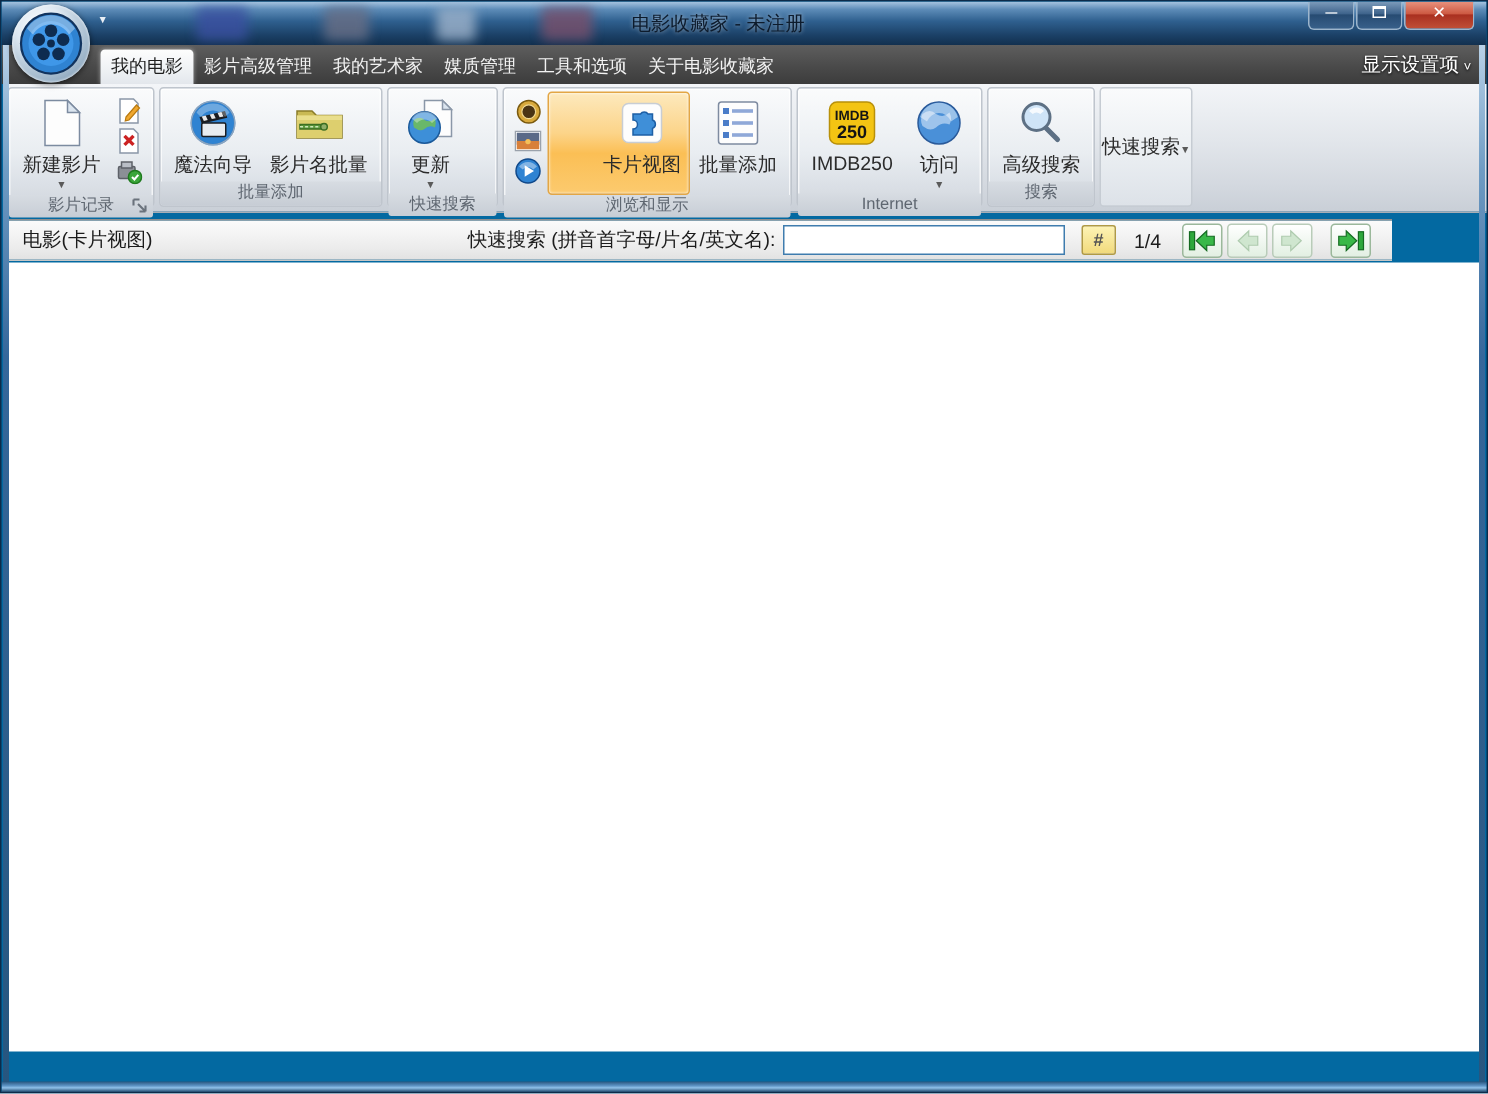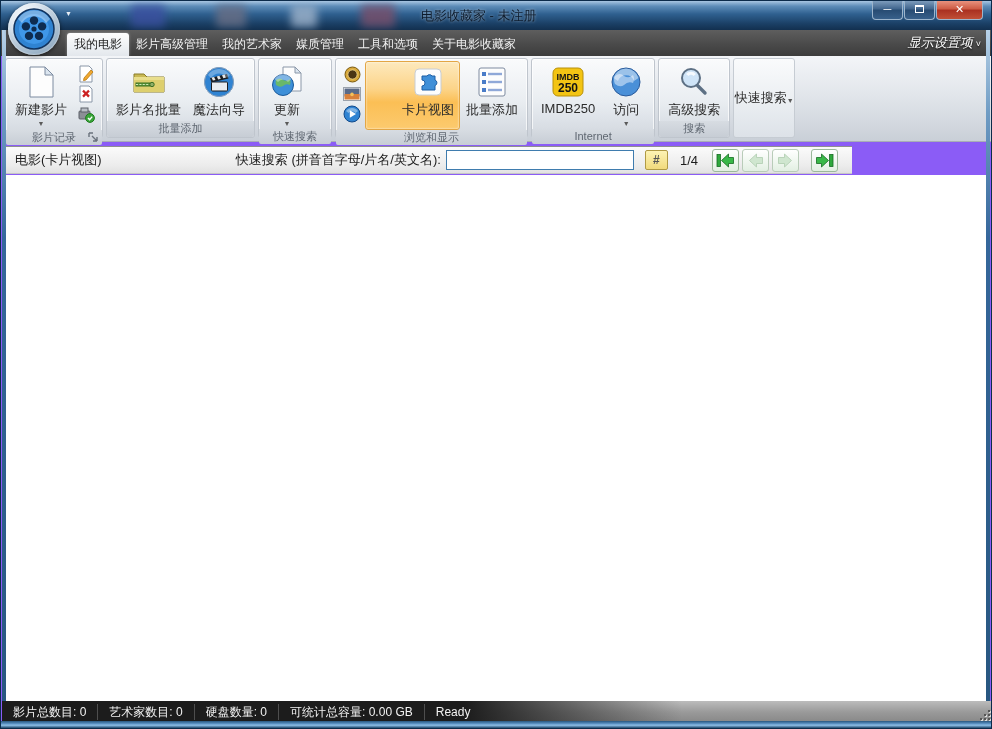--- a/index.html
+++ b/index.html
@@ -1,17 +1,17 @@
 <!DOCTYPE html>
 <html><head>
 <meta charset="utf-8">
 <style>
   * { margin:0; padding:0; box-sizing:border-box; }
   html,body { width:992px; height:729px; font-family:"Liberation Sans","DejaVu Sans",sans-serif; }
-  .window { position:relative; width:992px; height:729px; background:#8b5cf6; overflow:hidden;
+  .window { position:relative; width:992px; height:729px; background:#0369a1; overflow:hidden;
             border:1px solid #0c2b4a; }
 
   
   .titlebar { position:absolute; left:0; top:0; width:100%; height:29px;
     background:linear-gradient(180deg,#a8c6e2 0%,#5d8cb8 18%,#2f608f 45%,#1b4066 78%,#12304f 100%);
     overflow:hidden; }
   .blur-blob { position:absolute; top:4px; height:22px; filter:blur(4px); opacity:.8; border-radius:3px; }
   .b1 { left:130px; width:34px; background:#3b4fa0; }
   .b2 { left:215px; width:30px; background:#6a6f85; }
   .b3 { left:290px; width:26px; background:#9fb4cc; }
@@ -36,21 +36,21 @@
 
   
   .tabrow { position:absolute; left:0; top:29px; width:100%; height:26px;
     background:linear-gradient(180deg,#5e5e5e 0%,#4a4a4a 55%,#3c3c3c 100%);
     display:flex; align-items:flex-end; padding-left:66px; }
   .tab { height:23px; padding:0 7px; font-size:12px; color:#f2f2f2; line-height:23px;
     cursor:pointer; border-radius:3px 3px 0 0; white-space:nowrap; }
   .tab.active { background:linear-gradient(180deg,#fdfdfd 0%,#eef1f4 60%,#e3e7ec 100%);
     color:#1e1e1e; box-shadow:0 0 3px rgba(255,255,255,.4); }
   .settings-dd { position:absolute; right:10px; top:33px; color:#fff; font-size:13px; cursor:pointer;
-    text-shadow:0 1px 2px #000;font-style:italic; }
+    text-shadow:0 1px 2px #000; }
   .settings-dd .chev { font-size:9px; margin-left:3px; }
 
   
   .ribbon { position:absolute; left:1px; top:55px; width:990px; height:86px;
     background:linear-gradient(180deg,#f3f5f8 0%,#e2e6eb 45%,#d3d8df 80%,#c9cfd7 100%);
     border-bottom:1px solid #a8aeb6; display:flex; align-items:stretch; padding:2px 3px 3px 3px; }
   .rgroup { position:relative; margin-right:3px; border:1px solid #bfc5cd; border-radius:3px;
     background:linear-gradient(180deg,#fafbfc 0%,#e9edf1 55%,#dde2e8 78%,#d2d7de 100%);
     box-shadow:inset 0 0 0 1px rgba(255,255,255,.7); display:flex; flex-direction:column; }
   .rgroup-body { flex:1; display:flex; align-items:stretch; padding:2px 3px 0 3px; }
@@ -68,21 +68,21 @@
   .smallcol { display:flex; flex-direction:column; justify-content:space-between; padding:3px 2px 6px 2px; }
   .sm-btn { width:22px; height:20px; display:flex; align-items:center; justify-content:center;
     border:1px solid transparent; border-radius:2px; cursor:pointer; }
   .quick-search-btn { margin-left:0; width:62px; border:1px solid #c6ccd3; border-radius:3px;
     background:linear-gradient(180deg,#fafbfc 0%,#e9edf1 60%,#dde2e8 100%);
     display:flex; align-items:center; justify-content:center; cursor:pointer; }
   .quick-search-btn .lbl { font-size:13px; color:#2b2b2b; white-space:nowrap; }
   .quick-search-btn .dd { font-size:8px; color:#5a5a5a; margin-top:4px; }
 
   
-  .filterbar { position:absolute; left:1px; top:145px; width:850px; height:28px;
+  .filterbar { position:absolute; left:1px; top:145px; width:926px; height:28px;
     background:linear-gradient(180deg,#fbfbfb 0%,#ececec 70%,#e2e2e2 100%);
     border-top:1px solid #8f8f8f; border-bottom:1px solid #c6c6c6;
     display:flex; align-items:center; font-size:13px; color:#1c1c1c; }
   .view-label { margin-left:13px; white-space:nowrap; }
   .fb-spacer { flex:1; }
   .search-label { white-space:nowrap; margin-right:5px; }
   .search-input { width:188px; height:20px; border:1px solid #3f7cae; font-size:12px; padding:0 4px;
     background:#fff; outline:none; }
   .hash-btn { margin-left:11px; width:23px; height:20px; border:1px solid #b09a45; border-radius:2px;
     background:linear-gradient(180deg,#fdf3b5 0%,#f1da7c 100%); font-size:12px; font-weight:bold;
@@ -203,43 +203,43 @@
           <path d="M1 1 h4 M1 1 v4" stroke="#6a727c" stroke-width="1.4" fill="none"></path>
           <path d="M4 4 l5 5 M9 9 v-4 M9 9 h-4" stroke="#6a727c" stroke-width="1.4" fill="none"></path>
         </svg>
       </div>
     </div>
 
     <div class="rgroup">
       <div class="rgroup-body">
         <div class="rb-big">
           <span class="ic">
+            <svg width="32" height="32" viewBox="0 0 32 32">
+              <circle cx="16" cy="16" r="14.5" fill="#2f83d2" stroke="#114a86"></circle>
+              <circle cx="16" cy="16" r="14.5" fill="none" stroke="rgba(255,255,255,.5)" stroke-width="1"></circle>
+              <path d="M7 12 l17-4 1.5 4.5 -17 4 Z" fill="#1a1d22"></path>
+              <path d="M8.5 11.6 l2.6-.6 1.4 3 -2.6.6 Z M13.8 10.4 l2.6-.6 1.4 3 -2.6.6 Z M19 9.2 l2.6-.6 1.4 3 -2.6.6 Z" fill="#e8e8e8"></path>
+              <rect x="8.5" y="16" width="16" height="9" rx="1" fill="#e8ecf0" stroke="#1a1d22"></rect>
+              <path d="M5 9 A13 13 0 0 1 27 9 L24 12 A9.5 9.5 0 0 0 8 12 Z" fill="rgba(255,255,255,.3)"></path>
+            </svg>
+          </span>
+          <span class="lbl">魔法向导</span>
+        </div>
+        <div class="rb-big">
+          <span class="ic">
             <svg width="36" height="30" viewBox="0 0 36 30">
               <path d="M3 7 h10 l3 3 h17 v15 H3 Z" fill="#c9b954" stroke="#8a7c28"></path>
               <path d="M3 10 h30 v15 H3 Z" fill="#ddcf6e"></path>
               <path d="M3 10 h30 v3 H3 Z" fill="#e9de8c"></path>
               <rect x="5" y="16" width="14" height="3" fill="#5f9c3f" stroke="#3c6e22"></rect>
               <path d="M5 17.5 h14" stroke="#cfe6b8" stroke-width="1" stroke-dasharray="2 1.4"></path>
               <circle cx="21" cy="17.5" r="2.2" fill="#8fae68" stroke="#3c6e22"></circle>
             </svg>
           </span>
           <span class="lbl">影片名批量</span>
-        </div>
-        <div class="rb-big">
-          <span class="ic">
-            <svg width="32" height="32" viewBox="0 0 32 32">
-              <circle cx="16" cy="16" r="14.5" fill="#2f83d2" stroke="#114a86"></circle>
-              <circle cx="16" cy="16" r="14.5" fill="none" stroke="rgba(255,255,255,.5)" stroke-width="1"></circle>
-              <path d="M7 12 l17-4 1.5 4.5 -17 4 Z" fill="#1a1d22"></path>
-              <path d="M8.5 11.6 l2.6-.6 1.4 3 -2.6.6 Z M13.8 10.4 l2.6-.6 1.4 3 -2.6.6 Z M19 9.2 l2.6-.6 1.4 3 -2.6.6 Z" fill="#e8e8e8"></path>
-              <rect x="8.5" y="16" width="16" height="9" rx="1" fill="#e8ecf0" stroke="#1a1d22"></rect>
-              <path d="M5 9 A13 13 0 0 1 27 9 L24 12 A9.5 9.5 0 0 0 8 12 Z" fill="rgba(255,255,255,.3)"></path>
-            </svg>
-          </span>
-          <span class="lbl">魔法向导</span>
         </div>
       </div>
       <div class="rgroup-label">
         <span>批量添加</span>
       </div>
     </div>
 
     <div class="rgroup">
       <div class="rgroup-body">
         <div class="rb-big">
@@ -399,32 +399,15 @@
         <rect x="14.6" y="1.5" width="3.4" height="12" fill="#2ea83c" stroke="#156b22" stroke-width=".8"></rect>
       </svg>
     </div>
   </div>
 
   <div class="content"></div>
 
   <div class="side-border left"></div>
   <div class="side-border right"></div>
 
-  <div class="statusbar">
-    <div class="status-dark">
-      <span class="st-pane">影片总数目: 0</span>
-      <span class="st-pane">艺术家数目: 0</span>
-      <span class="st-pane">硬盘数量: 0</span>
-      <span class="st-pane">可统计总容量: 0.00 GB</span>
-      <span class="st-pane ready">Ready</span>
-    </div>
-    <div class="grip">
-      <i style="right:0;bottom:0;"></i>
-        <i style="right:4px;bottom:0;"></i>
-        <i style="right:8px;bottom:0;"></i>
-      <i style="right:0;bottom:4px;"></i>
-        <i style="right:4px;bottom:4px;"></i>
-      <i style="right:0;bottom:8px;"></i>
-    </div>
-  </div>
 
   <div class="bottom-border"></div>
 </div>
 
 </body></html>

